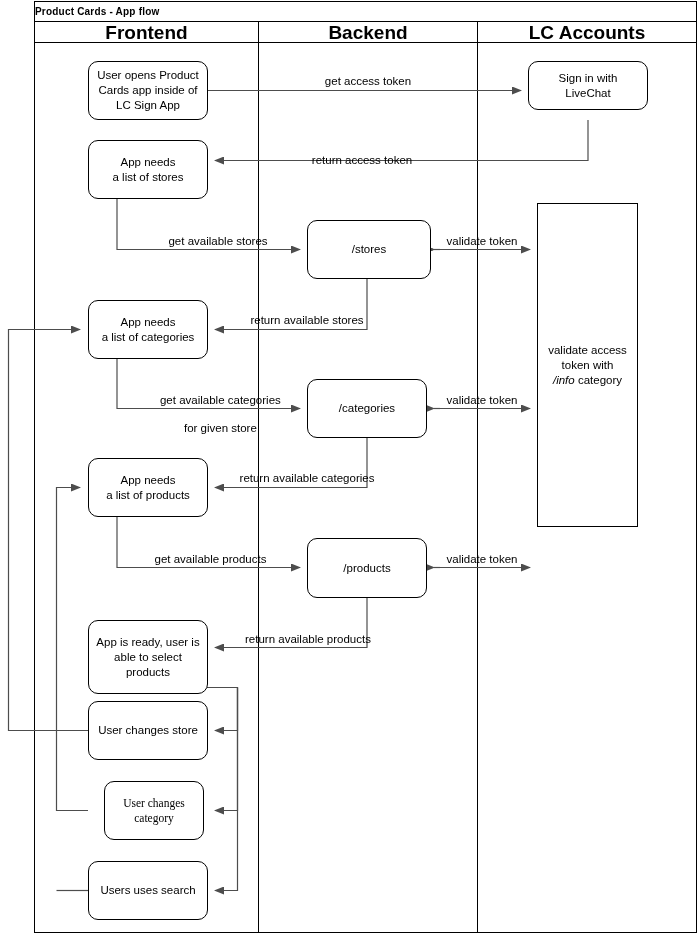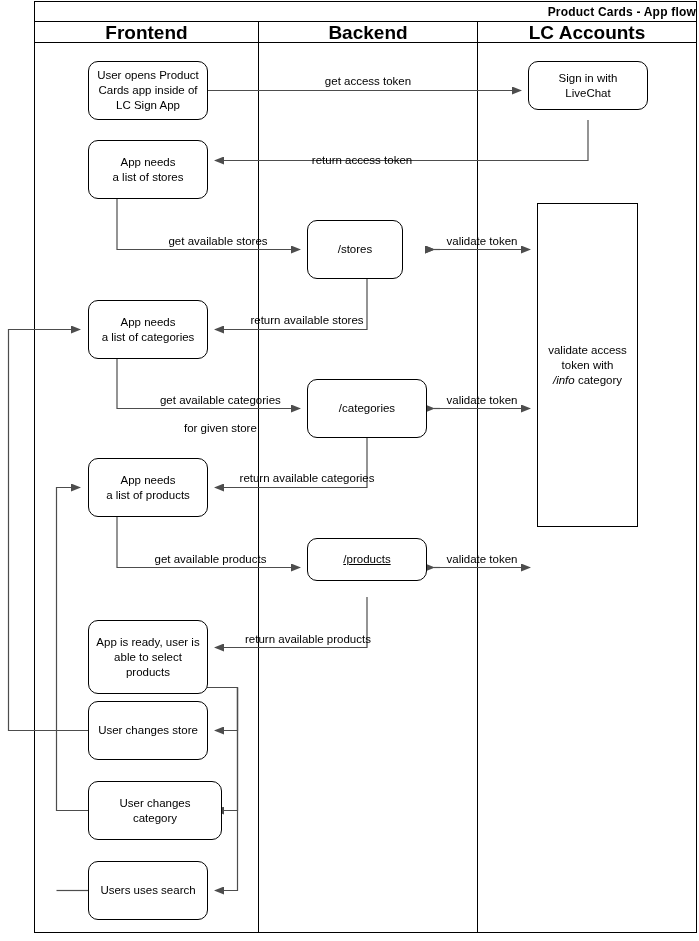--- a/index.html
+++ b/index.html
@@ -1,20 +1,20 @@
 <!DOCTYPE html>
 <html><head>
 <meta charset="utf-8">
 <style>
   html,body{margin:0;padding:0;background:#ffffff;}
   body{width:699px;height:941px;font-family:"Liberation Sans",sans-serif;color:#000;}
   #stage{position:relative;width:699px;height:941px;overflow:hidden;background:#fff;}
   svg.layer{position:absolute;left:0;top:0;width:699px;height:941px;}
   .lane-title{
-    position:absolute;text-align:right;font-size:12px;font-weight:bold;
+    position:absolute;text-align:left;font-size:10px;font-weight:bold;
     letter-spacing:.2px;line-height:20px;
   }
   .lane-header{
     position:absolute;text-align:center;font-size:19px;font-weight:bold;line-height:21px;
   }
   .node{
     position:absolute;box-sizing:border-box;
     border:1px solid #000;background:#fff;border-radius:10px;
     display:flex;align-items:center;justify-content:center;text-align:center;
     font-size:11.5px;line-height:15px;color:#000;
@@ -113,21 +113,21 @@
     </div>
   </div>
 
   <div class="node" style="left:88px;top:140px;width:120px;height:59px;">
     <div>
       <span>App needs</span><br>
       <span>a list of stores</span>
     </div>
   </div>
 
-  <div class="node" style="left:307px;top:220px;width:96px;height:59px;">
+  <div class="node" style="left:307px;top:220px;width:124px;height:59px;">
     <span>/stores</span>
   </div>
 
   <div class="node square" style="left:537px;top:203px;width:101px;height:324px;">
     <div>
       <span>validate access</span><br>
       <span>token with</span><br>
       <span class="ital">/info</span><span> category</span>
     </div>
   </div>
@@ -143,37 +143,37 @@
     <span>/categories</span>
   </div>
 
   <div class="node" style="left:88px;top:458px;width:120px;height:59px;">
     <div>
       <span>App needs</span><br>
       <span>a list of products</span>
     </div>
   </div>
 
-  <div class="node" style="left:307px;top:538px;width:120px;height:43px;text-decoration:underline;">
+  <div class="node" style="left:307px;top:538px;width:120px;height:60px;">
     <span>/products</span>
   </div>
 
   <div class="node" style="left:88px;top:620px;width:120px;height:74px;">
     <div>
       <span>App is ready, user is</span><br>
       <span>able to select</span><br>
       <span>products</span>
     </div>
   </div>
 
   <div class="node" style="left:88px;top:701px;width:120px;height:59px;">
     <span>User changes store</span>
   </div>
 
-  <div class="node" style="left:88px;top:781px;width:134px;height:59px;">
+  <div class="node" style="left:104px;top:781px;width:100px;height:59px;font-family:Liberation Serif, serif;">
     <div>
       <span>User changes</span><br>
       <span>category</span>
     </div>
   </div>
 
   <div class="node" style="left:88px;top:861px;width:120px;height:59px;">
     <span>Users uses search</span>
   </div>
 

